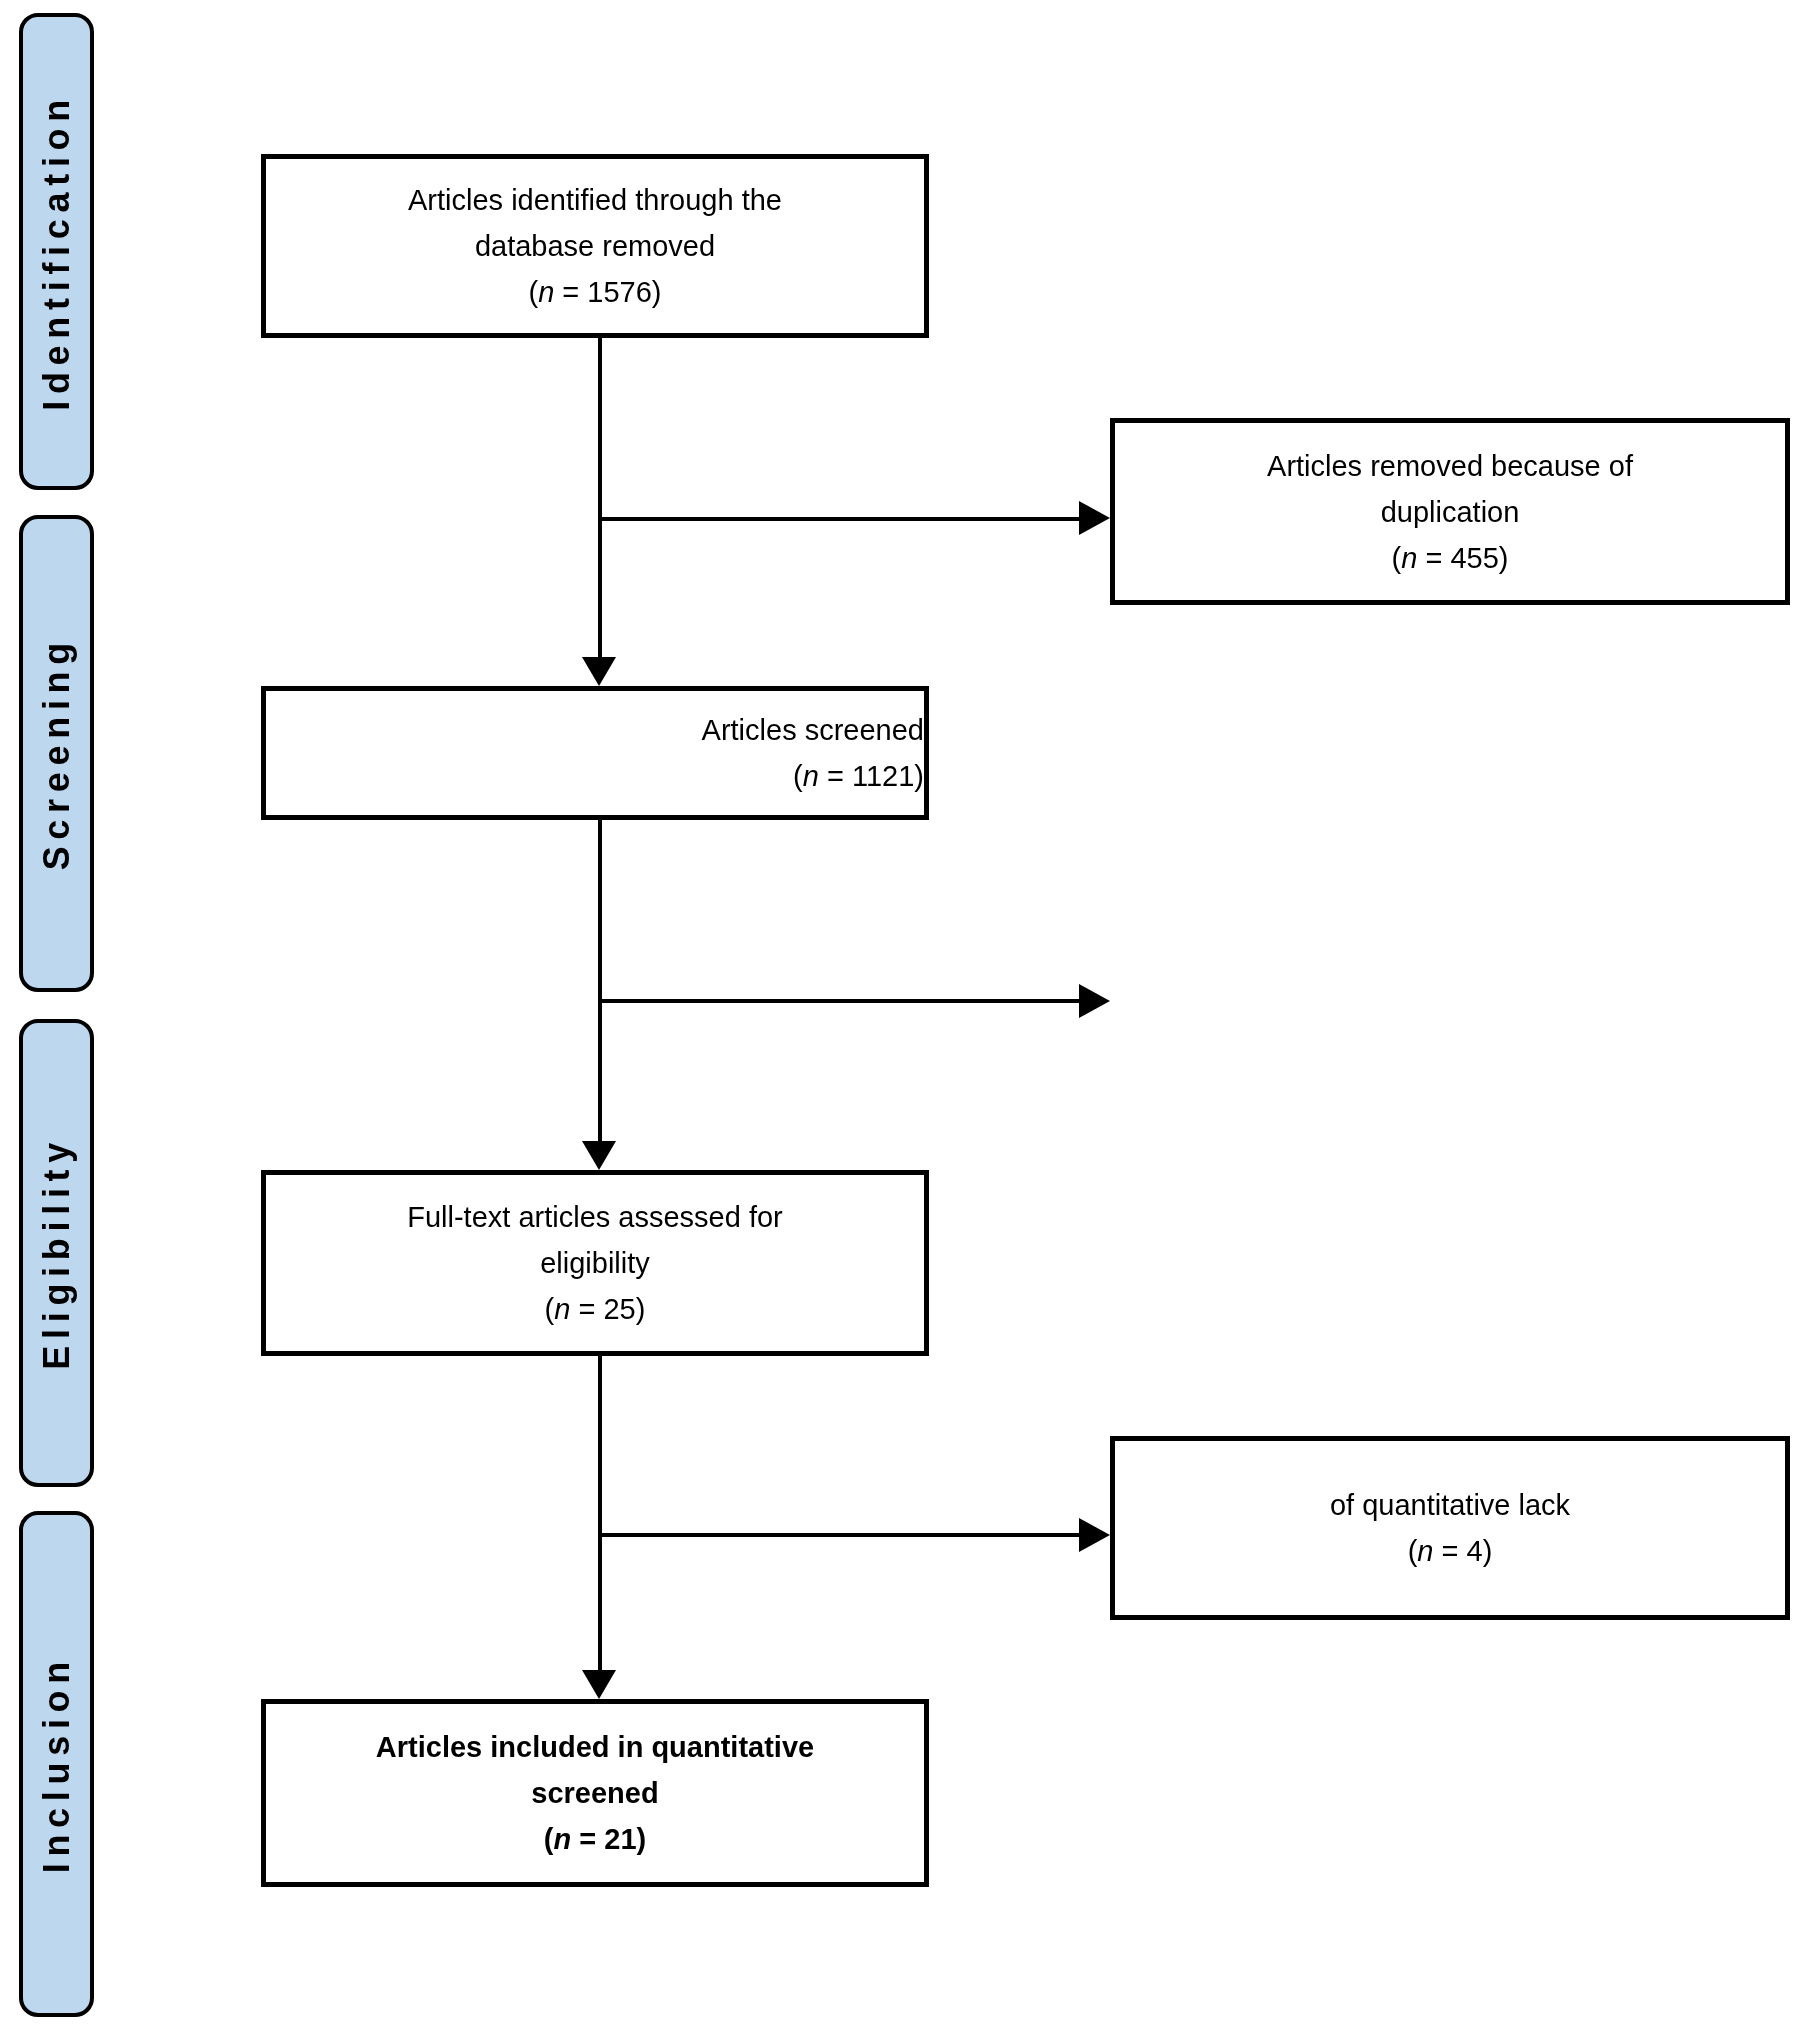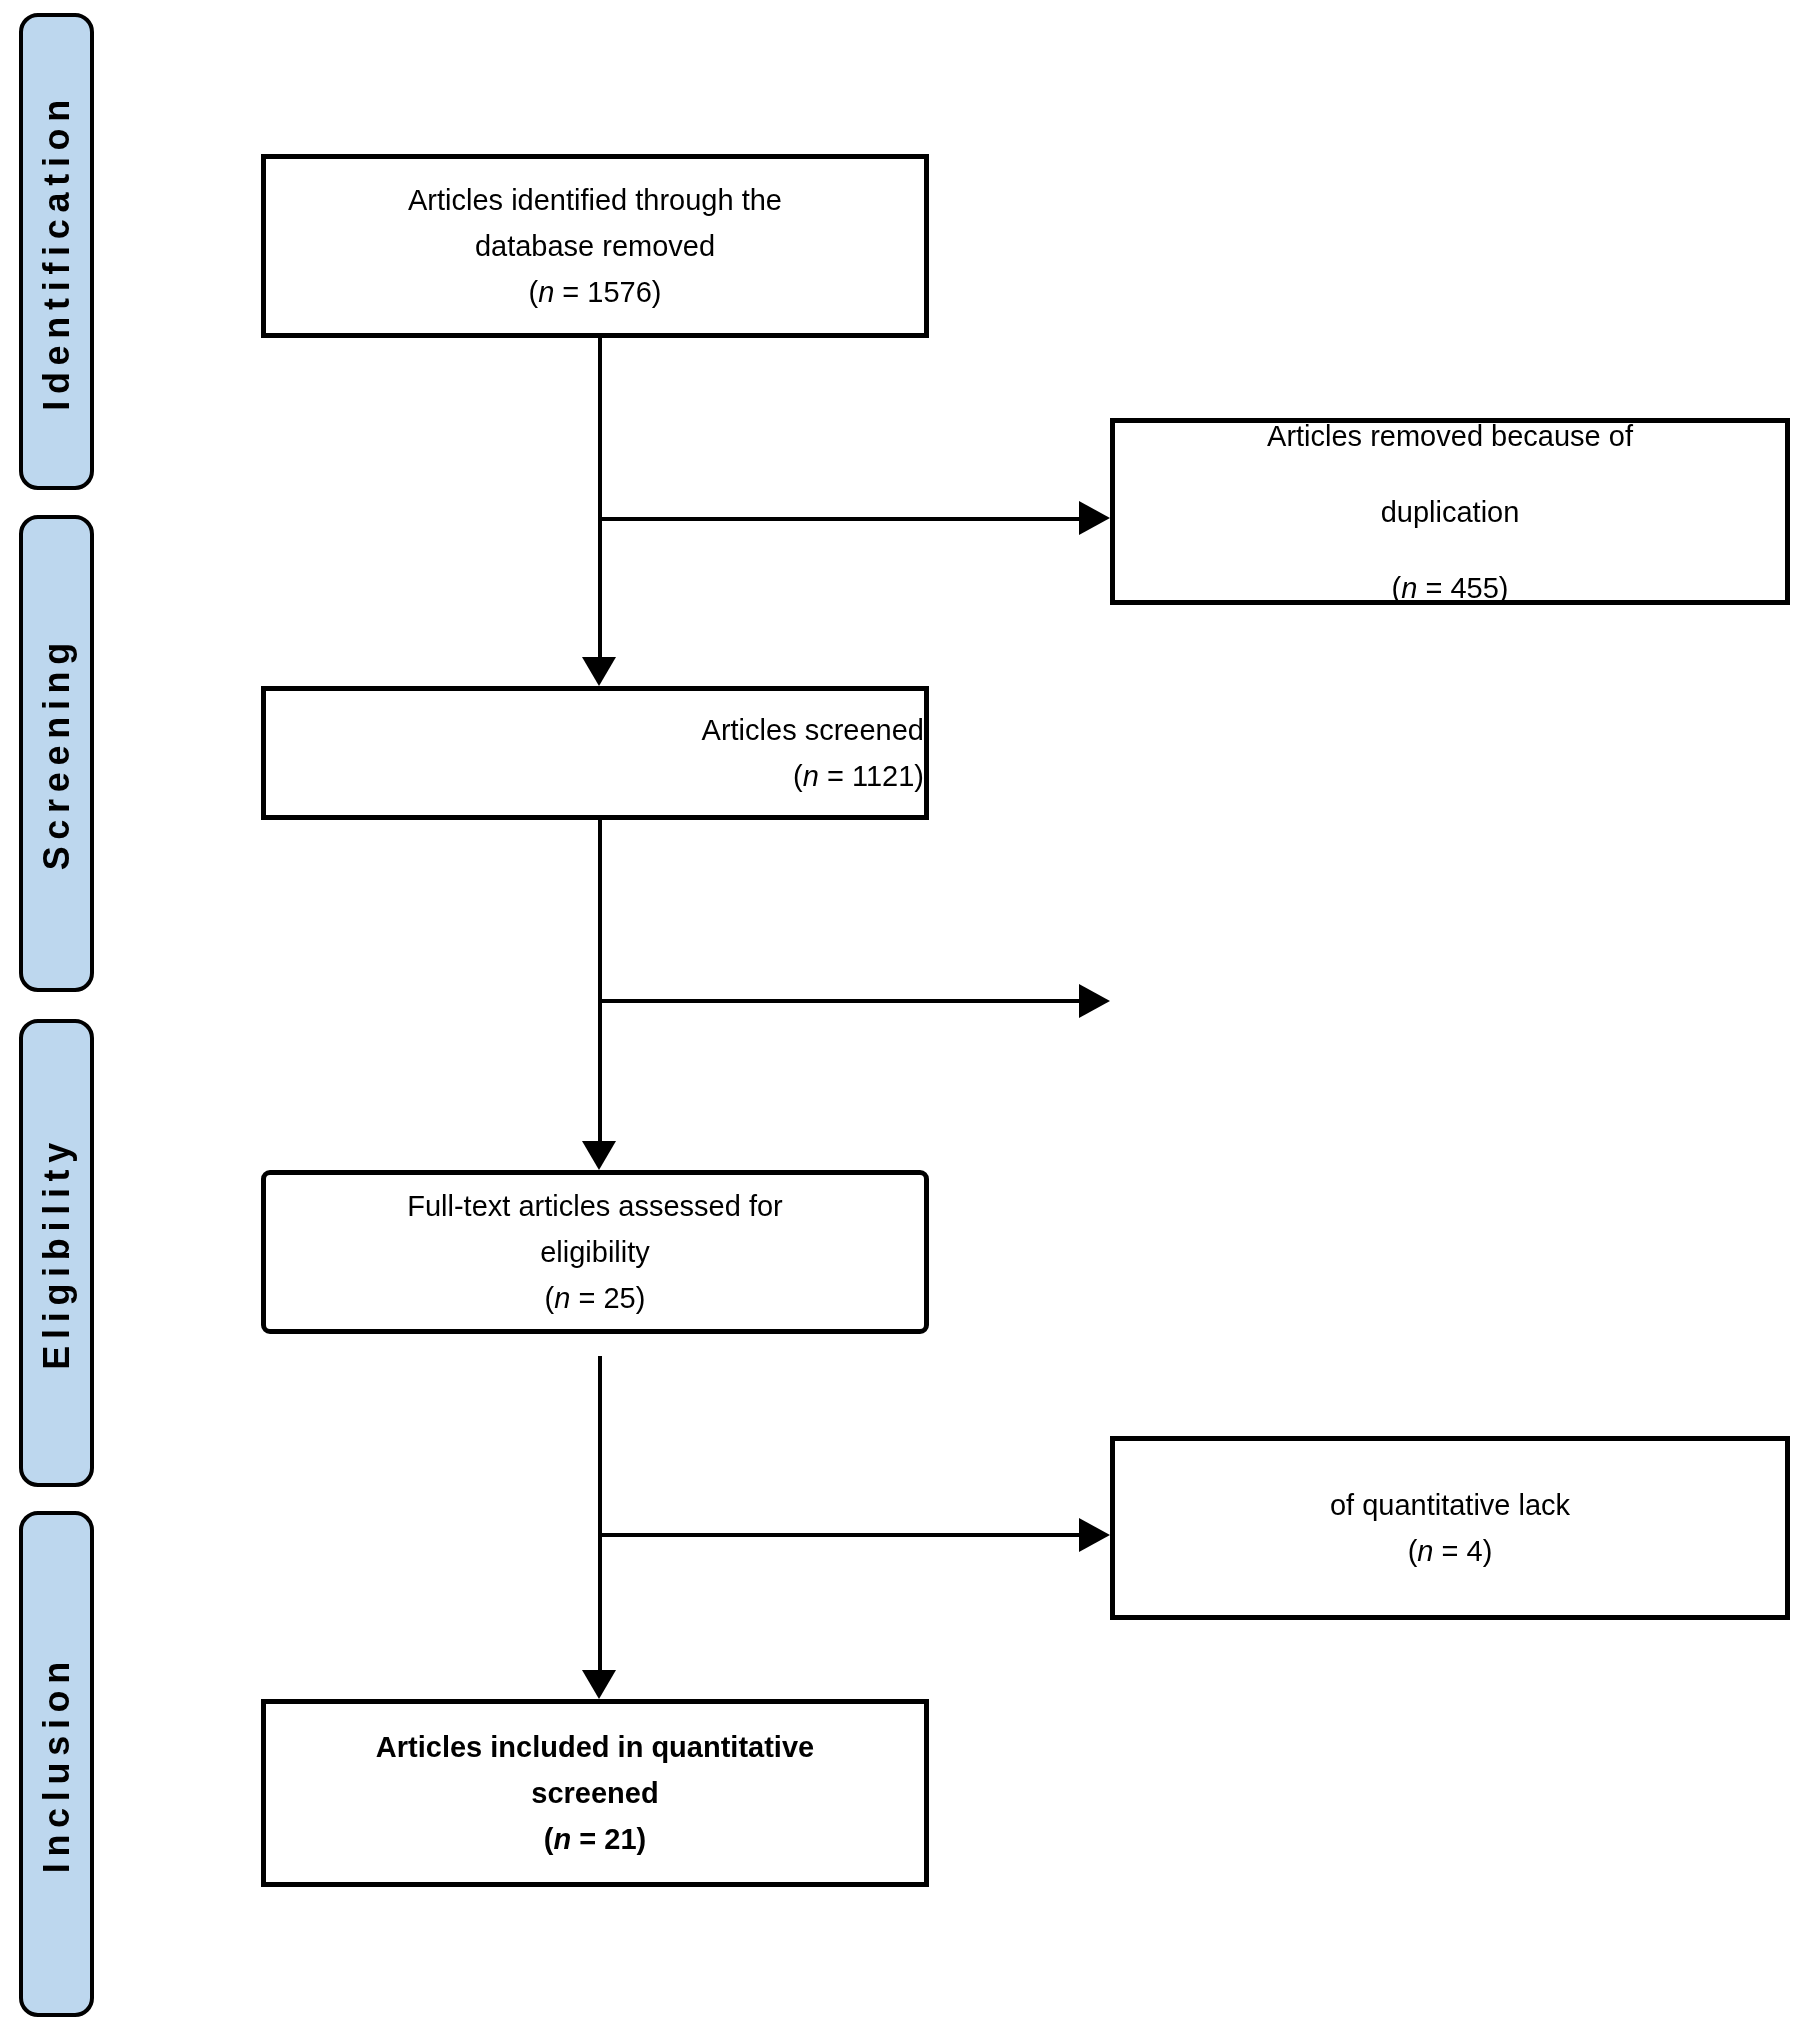--- a/index.html
+++ b/index.html
@@ -102,33 +102,33 @@
     <div class="line">Articles identified through the</div>
     <div class="line">database removed</div>
     <div class="line count"><span>(</span><i>n</i><span> = 1576)</span></div>
   </div>
 
   <div class="box" style="left:261px; top:686px; width:668px; height:134px;align-items:flex-end;">
     <div class="line">Articles screened</div>
     <div class="line count"><span>(</span><i>n</i><span> = 1121)</span></div>
   </div>
 
-  <div class="box" style="left:261px; top:1170px; width:668px; height:164px;border-radius:9px;">
+  <div class="box" style="left:261px; top:1170px; width:668px; height:186px;">
     <div class="line">Full-text articles assessed for</div>
     <div class="line">eligibility</div>
     <div class="line count"><span>(</span><i>n</i><span> = 25)</span></div>
   </div>
 
   <div class="box" style="left:261px; top:1699px; width:668px; height:188px;font-weight:bold;">
     <div class="line">Articles included in quantitative</div>
     <div class="line">screened</div>
     <div class="line count"><span>(</span><i>n</i><span> = 21)</span></div>
   </div>
 
-  <div class="box" style="left:1110px; top:418px; width:680px; height:187px;gap:30px;">
+  <div class="box" style="left:1110px; top:418px; width:680px; height:187px;">
     <div class="line">Articles removed because of</div>
     <div class="line">duplication</div>
     <div class="line count"><span>(</span><i>n</i><span> = 455)</span></div>
   </div>
 
 
   <div class="box" style="left:1110px; top:1436px; width:680px; height:184px;">
     <div class="line">of quantitative lack</div>
     <div class="line count"><span>(</span><i>n</i><span> = 4)</span></div>
   </div>

